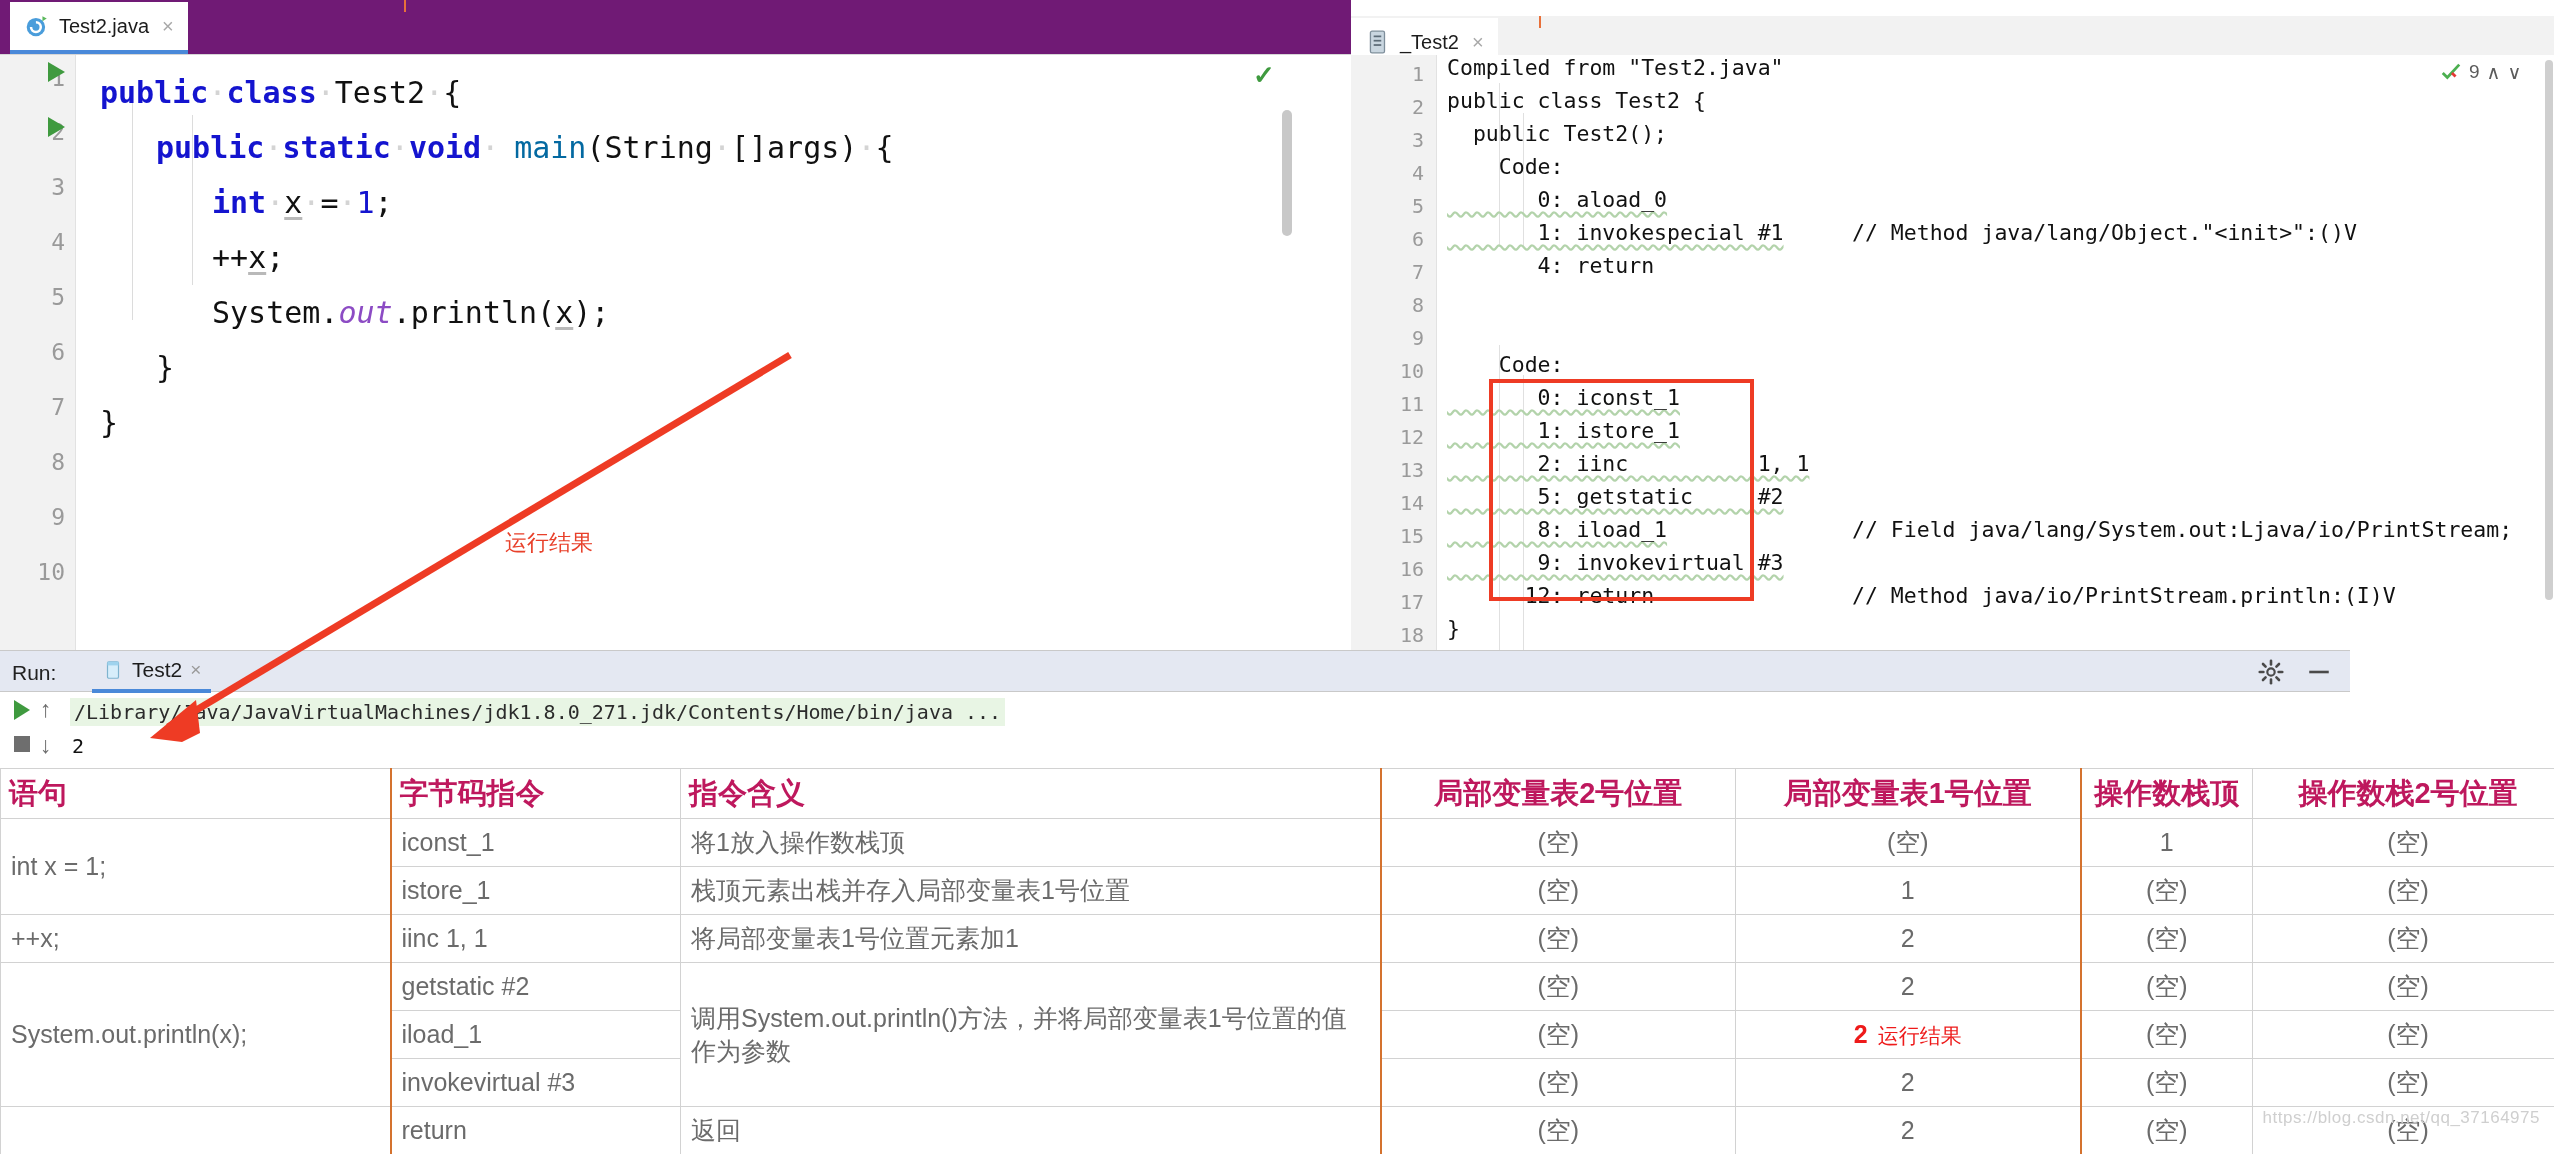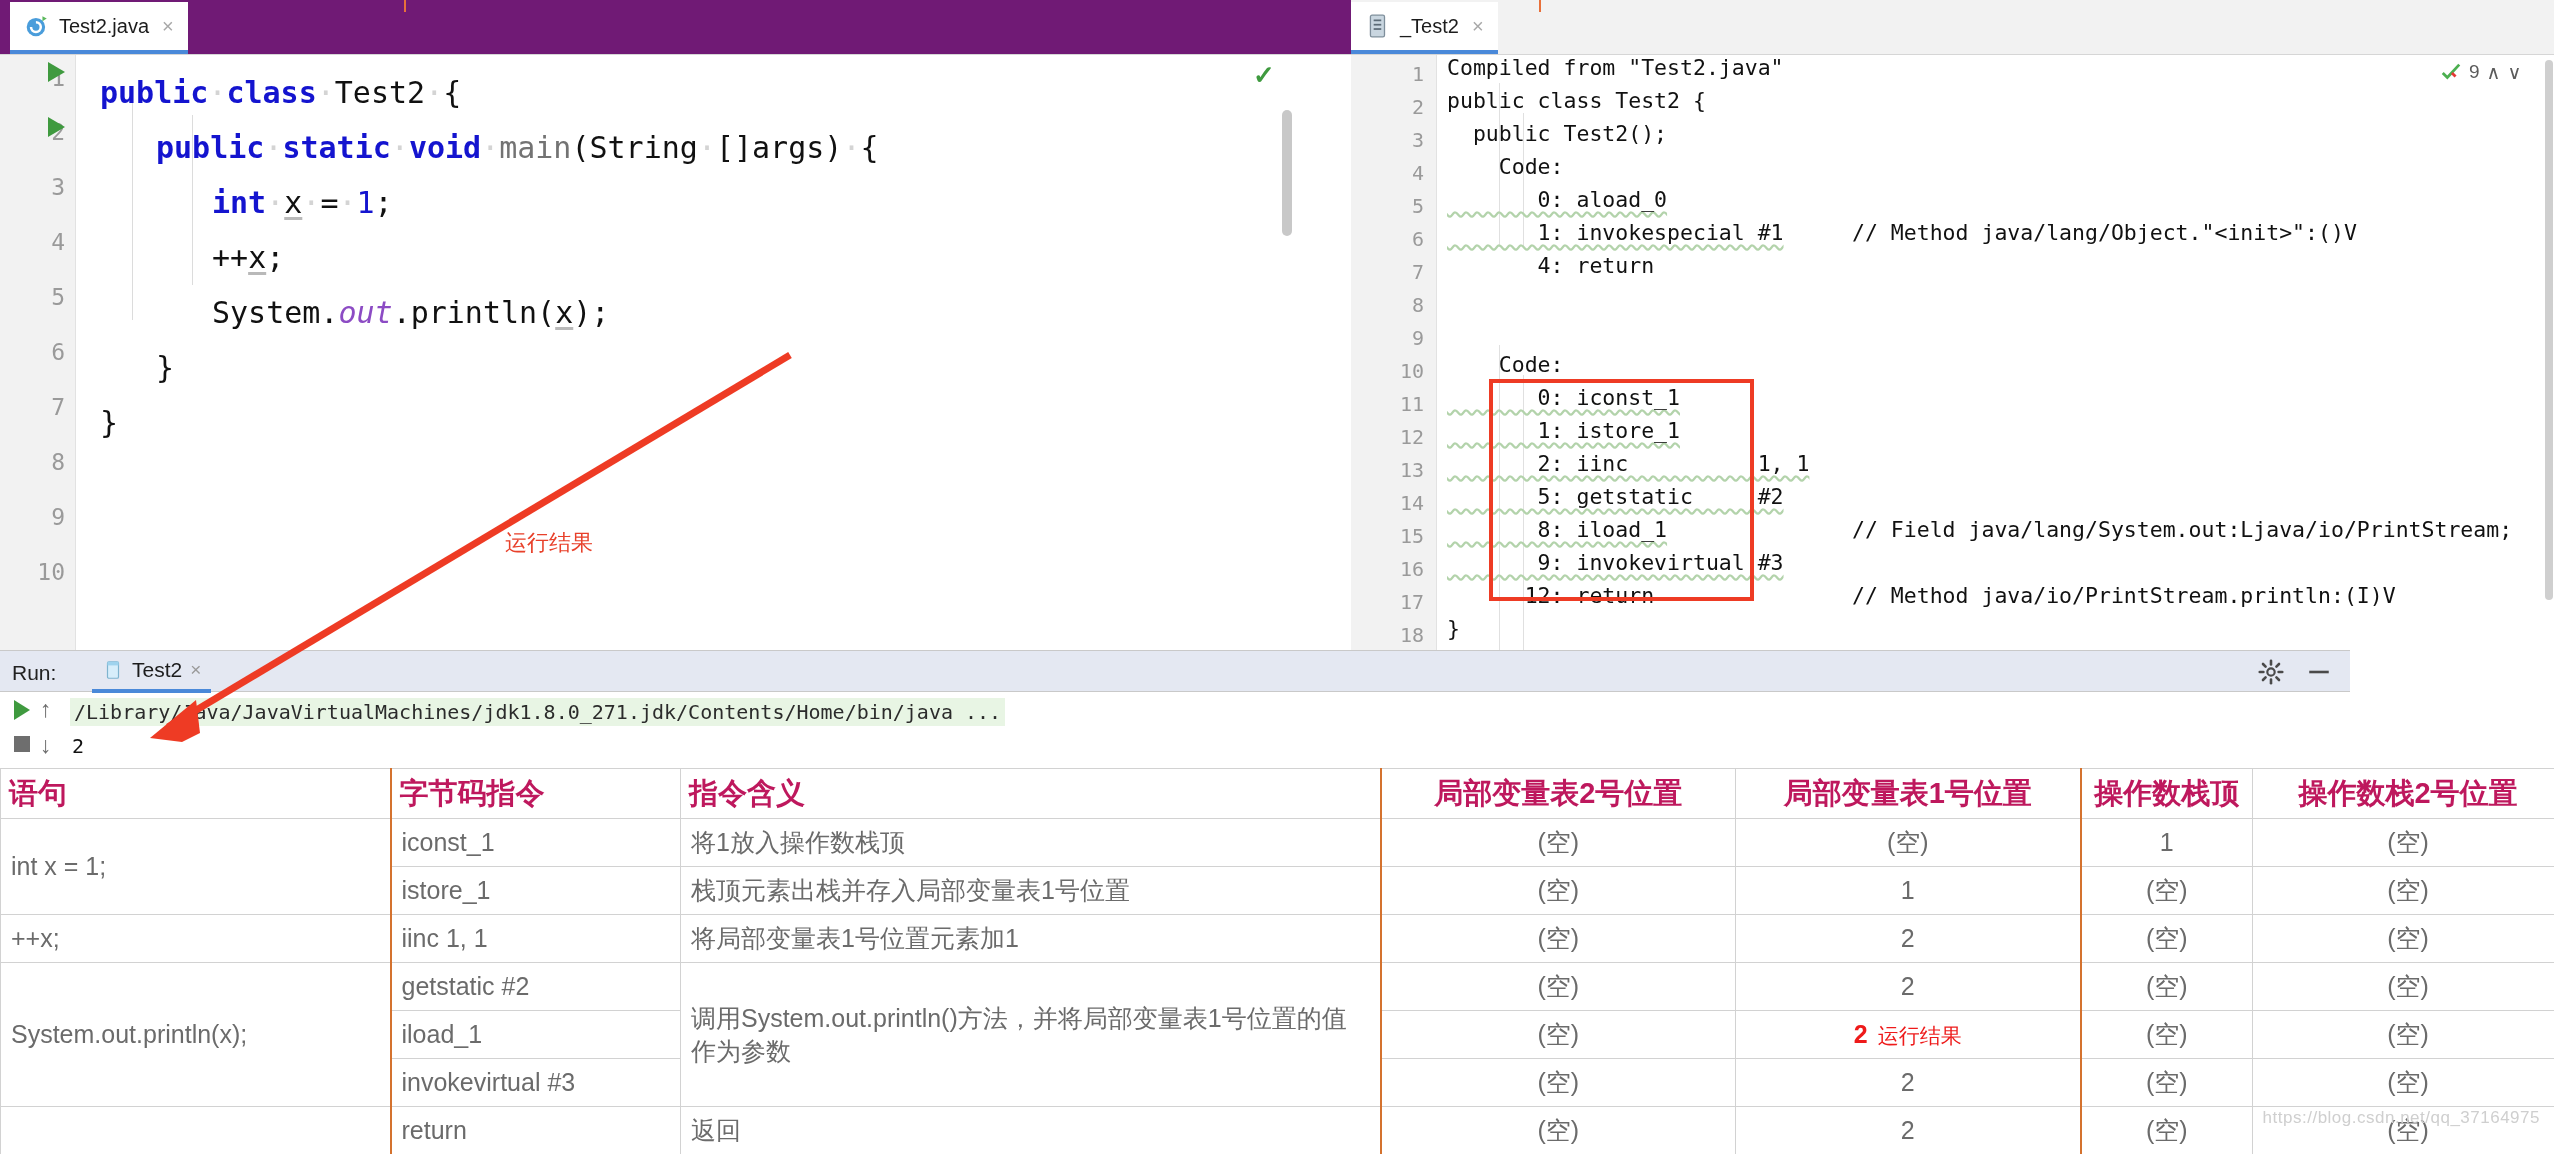--- a/index.html
+++ b/index.html
@@ -13,21 +13,21 @@
 
   
   .ide { position: absolute; left: 0; top: 0; width: 2554px; height: 768px; background: #fff; }
 
   
   .tabstrip-left {
     position: absolute; left: 0; top: 0; width: 1351px; height: 55px;
     background: #701a75; border-bottom: 1px solid #d6d6d6;
   }
   .tabstrip-right {
-    position: absolute; left: 1351px; top: 0; width: 1203px; height: 55px;
+    position: absolute; left: 1351px; top: 16px; width: 1203px; height: 55px;
     background: #f2f2f2; border-bottom: 1px solid #d6d6d6;
   }
   .tab {
     position: absolute; top: 2px; height: 52px;
     display: flex; align-items: center; gap: 9px;
     padding: 0 14px 0 14px;
     background: #ffffff;
     font-size: 20px; color: #1c1c1c;
   }
   .tab.active { border-bottom: 4px solid #4a89d9; background: #fff; }
@@ -58,21 +58,21 @@
     background: #ffffff; overflow: hidden;
   }
   .cl {
     position: absolute; left: 24px; white-space: pre;
     font-family: "DejaVu Sans Mono", monospace; font-size: 30px; color: #111;
     letter-spacing: 0px;
   }
   .kw  { color: #1414cf; font-weight: 700; }
   .num { color: #1414cf; }
   .fld { color: #8c4bc4; font-style: italic; }
-  .meth{ color: #737373; }
+  .meth{ color: #0369a1; margin-left: 15px; }
   .und { text-decoration: underline; text-decoration-color:#b9b9b9; text-underline-offset:4px;}
   .dot { color: #d4d4d4; }
 
   
   .play {
     position: absolute; left: 48px; width: 0; height: 0;
     border-left: 17px solid #3f9a3f; border-top: 10px solid transparent;
     border-bottom: 10px solid transparent;
   }
   .fold {

